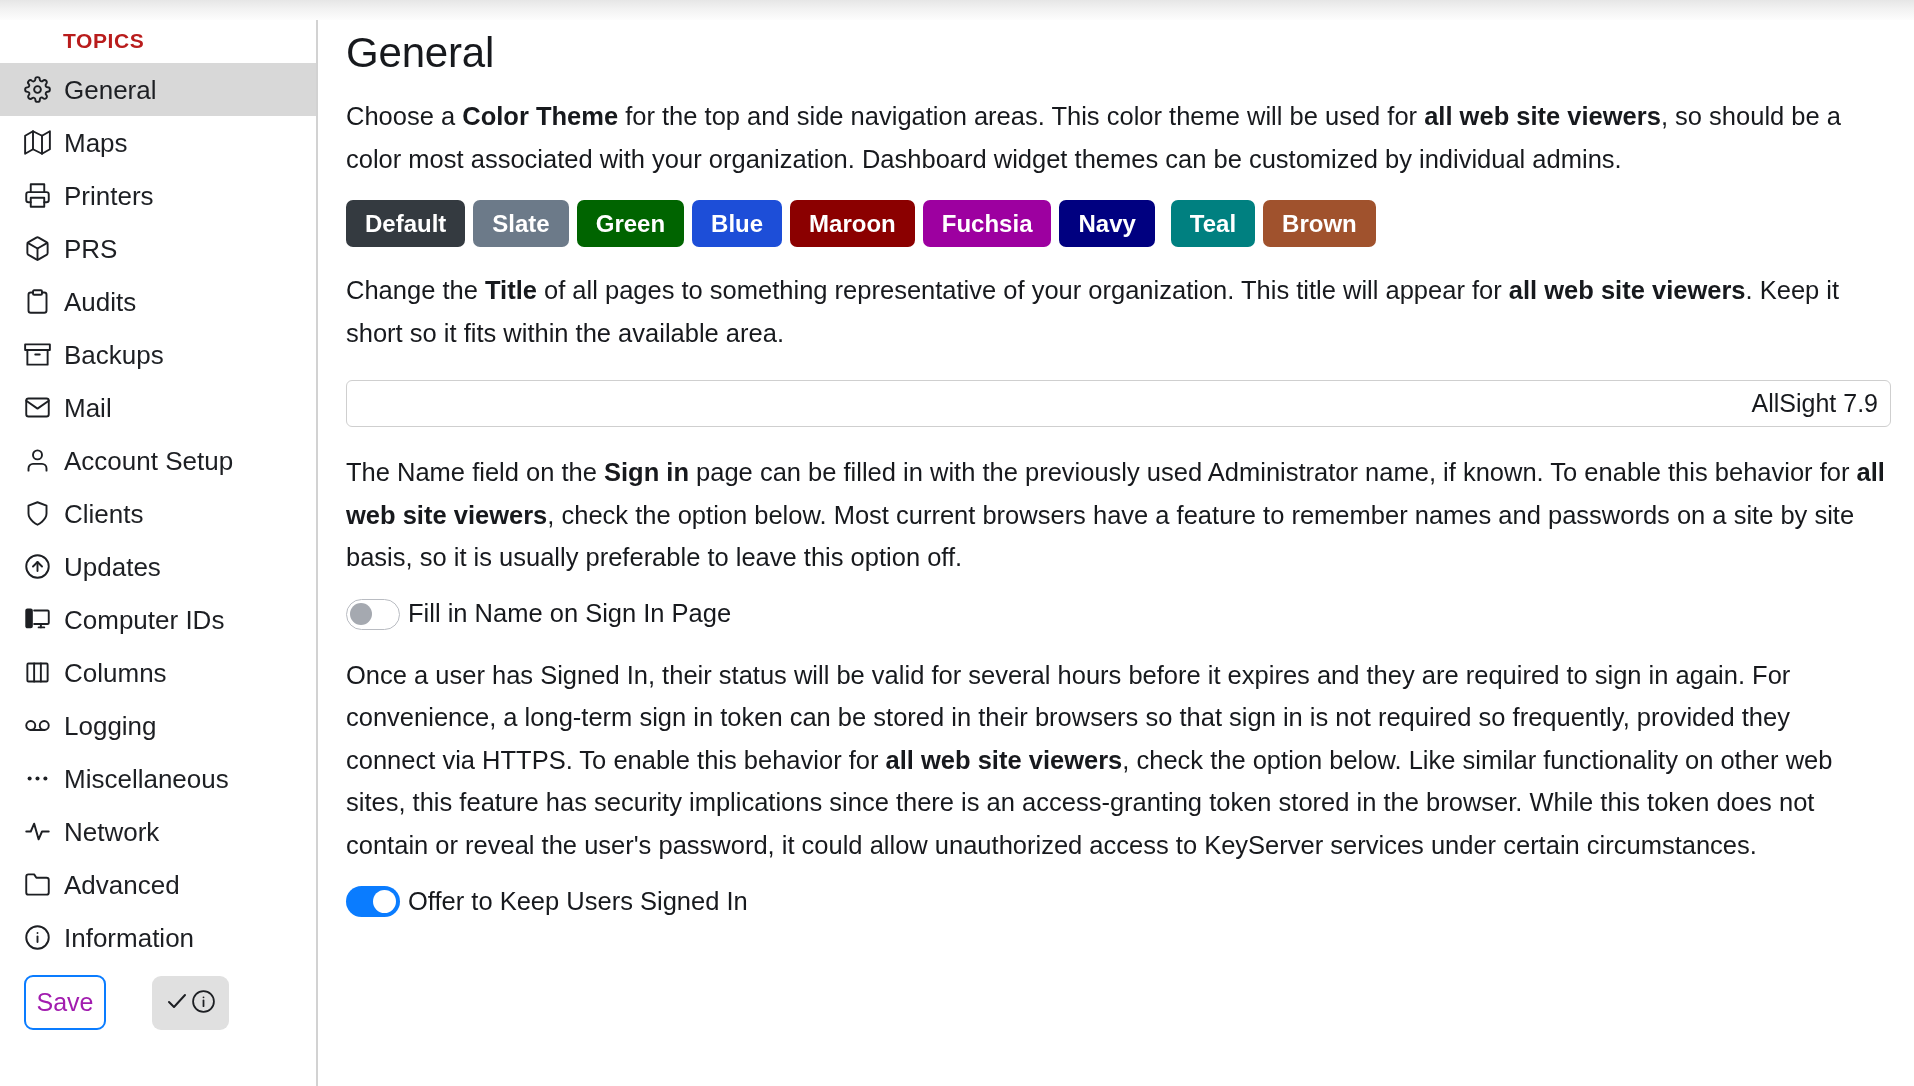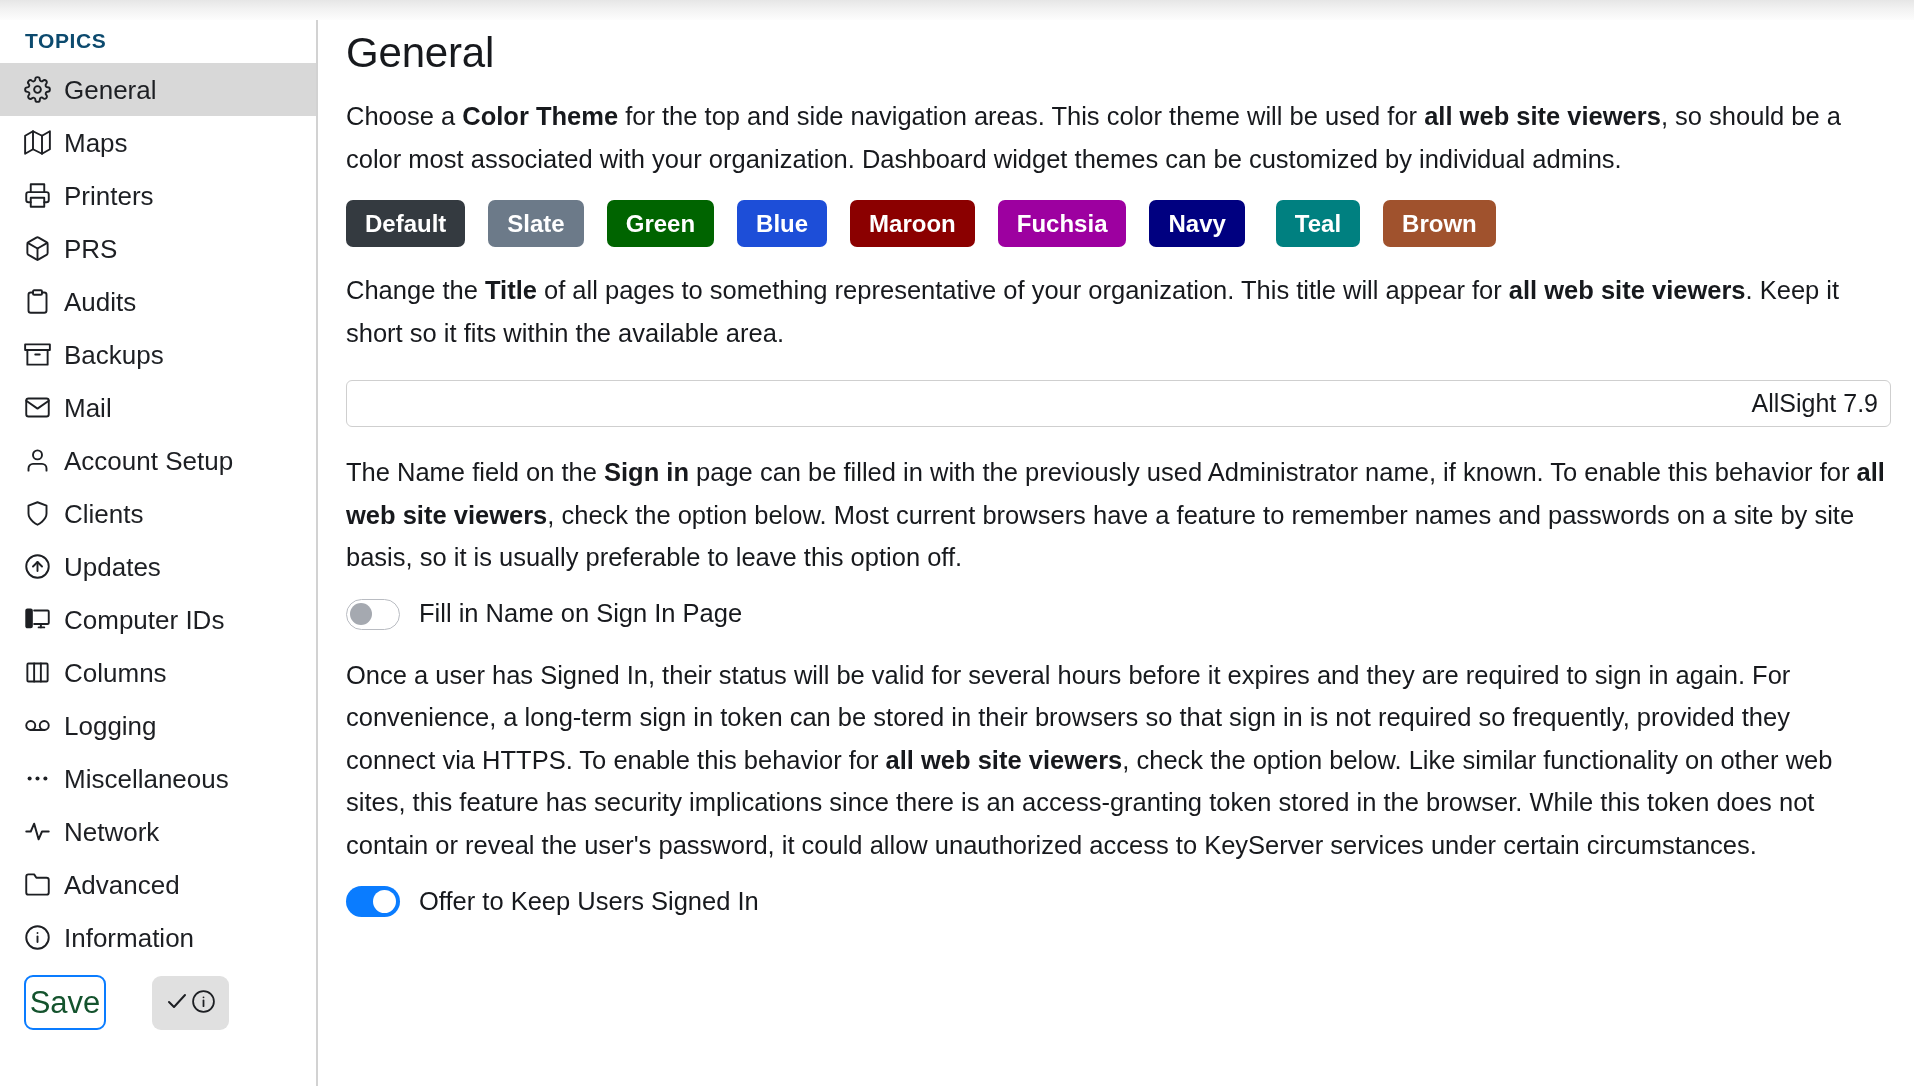--- a/index.html
+++ b/index.html
@@ -39,22 +39,23 @@
     height: 1086px;
     background: #ffffff;
     border-right: 2px solid #d2d2d2;
     padding-top: 20px;
   }
 
   .topics-header {
     font-size: 21px;
     font-weight: bold;
     letter-spacing: 0.6px;
-    color: #0c4a6e;
+    color: #b91c1c;
     padding: 9px 0 10px 25px;
+    margin-left: 38px;
   }
 
   .nav-list { list-style: none; margin: 0; padding: 0; }
 
   .nav-item {
     display: flex;
     align-items: center;
     height: 53px;
     padding-left: 24px;
     font-size: 26px;
@@ -82,22 +83,22 @@
     padding: 0 0 56px 24px;
     display: flex;
     align-items: center;
     gap: 46px;
   }
   .save-btn {
     width: 82px; height: 55px;
     border: 2px solid #0a7cff;
     border-radius: 9px;
     background: #ffffff;
-    color: #14532d;
-    font-size: 31px;
+    color: #a21caf;
+    font-size: 25px;
     font-family: "Liberation Sans", sans-serif;
     cursor: pointer;
     display: flex;
     align-items: center;
     justify-content: center;
     padding: 0;
   }
   .verify-btn {
     width: 77px; height: 54px;
     border: none;
@@ -138,21 +139,21 @@
 
   .gap-a { height: 20px; }
   .gap-b { height: 22px; }
   .gap-c { height: 26px; }
   .gap-d { height: 24px; }
   .gap-e { height: 24px; }
 
   
   .theme-row {
     display: flex;
-    gap: 23px;
+    gap: 8px;
     margin: 0;
   }
   .theme-btn {
     height: 47px;
     border: none;
     border-radius: 7px;
     color: #ffffff;
     font-size: 24px;
     font-family: "Liberation Sans", sans-serif;
     font-weight: bold;
@@ -176,21 +177,21 @@
     color: #17191d;
     padding: 0 12px;
     outline: none;
     text-align: right;
   }
 
   
   .toggle-row {
     display: flex;
     align-items: center;
-    gap: 19px;
+    gap: 8px;
   }
   .switch {
     width: 54px; height: 31px;
     border-radius: 16px;
     position: relative;
     cursor: pointer;
     flex: 0 0 54px;
   }
   .switch.off {
     background: #ffffff;

